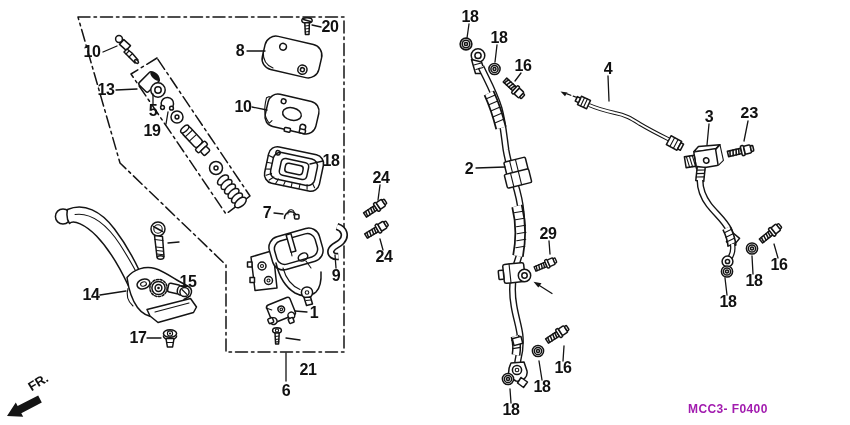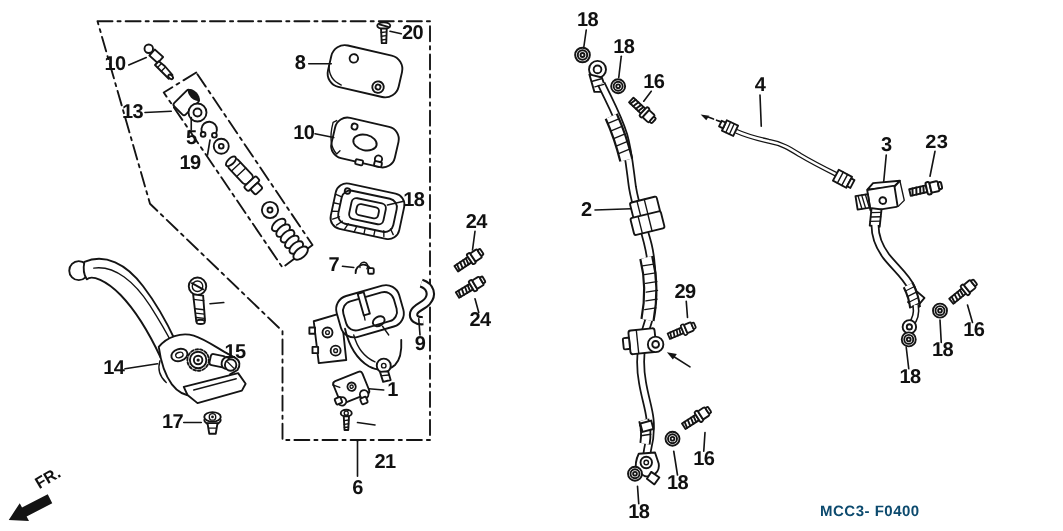--- a/index.html
+++ b/index.html
@@ -1,22 +1,22 @@
 <!DOCTYPE html>
 <html><head>
 <meta charset="utf-8">
 <style>
   html,body{margin:0;padding:0;background:#fff;}
   .stage{position:relative;width:850px;height:425px;background:#ffffff;overflow:hidden;
          font-family:"Liberation Sans", sans-serif;}
   .stage svg{position:absolute;left:0;top:0;}
   .callout{position:absolute;transform:translate(-50%,-50%);font-weight:bold;
            font-size:16px;line-height:1;color:#111;letter-spacing:-0.5px;white-space:nowrap;}
-  .diagram-code{position:absolute;left:656px;top:402px;font-weight:bold;font-size:12px;
-                color:#0c4a6e;letter-spacing:0.4px;white-space:nowrap;}
+  .diagram-code{position:absolute;left:688px;top:402px;font-weight:bold;font-size:12px;
+                color:#a21caf;letter-spacing:0.4px;white-space:nowrap;}
   .fr-label{position:absolute;left:33px;top:379px;font-weight:bold;font-size:13px;color:#111;
             transform:rotate(-31deg);transform-origin:left bottom;}
   .s{fill:none;stroke:#141414;stroke-width:1.5;stroke-linecap:round;stroke-linejoin:round;}
   .w{fill:#fff;stroke:#141414;stroke-width:1.5;stroke-linejoin:round;}
   .dash{stroke-dasharray:12 4 2.5 4;}
   .ldr{stroke:#141414;stroke-width:1.3;fill:none;stroke-linecap:round;}
   .thin{stroke-width:1.1;}
 </style>
 </head>
 <body>

